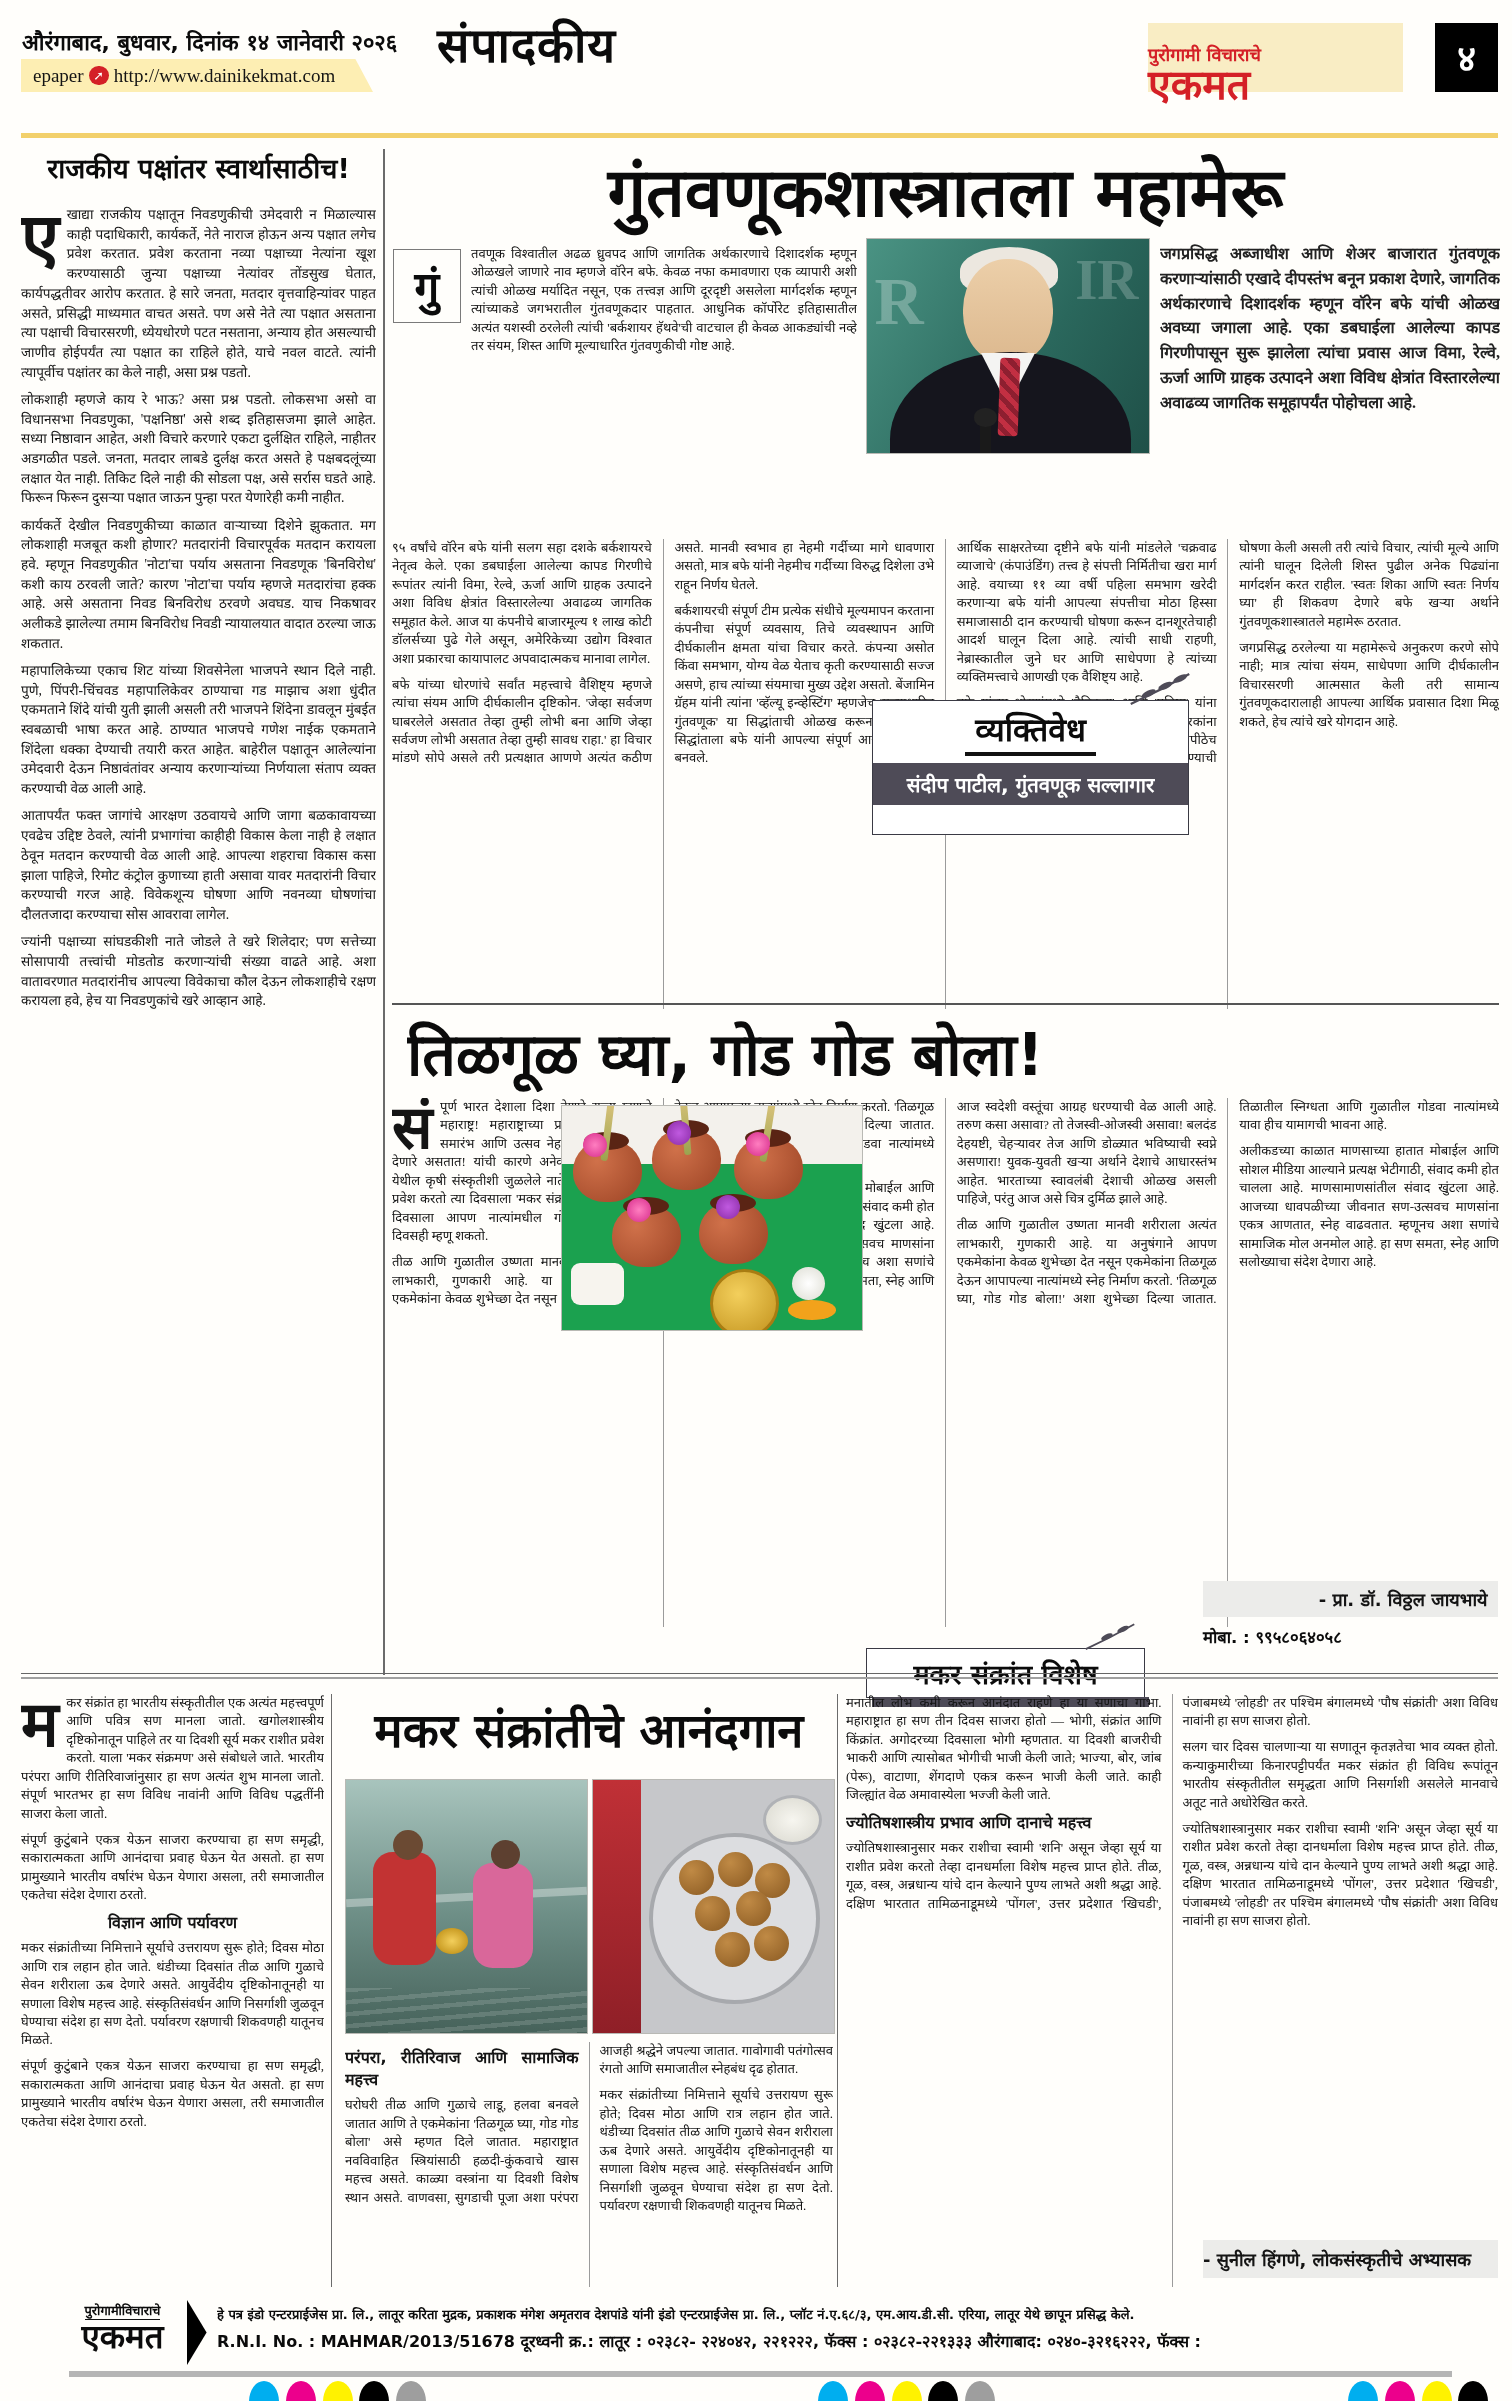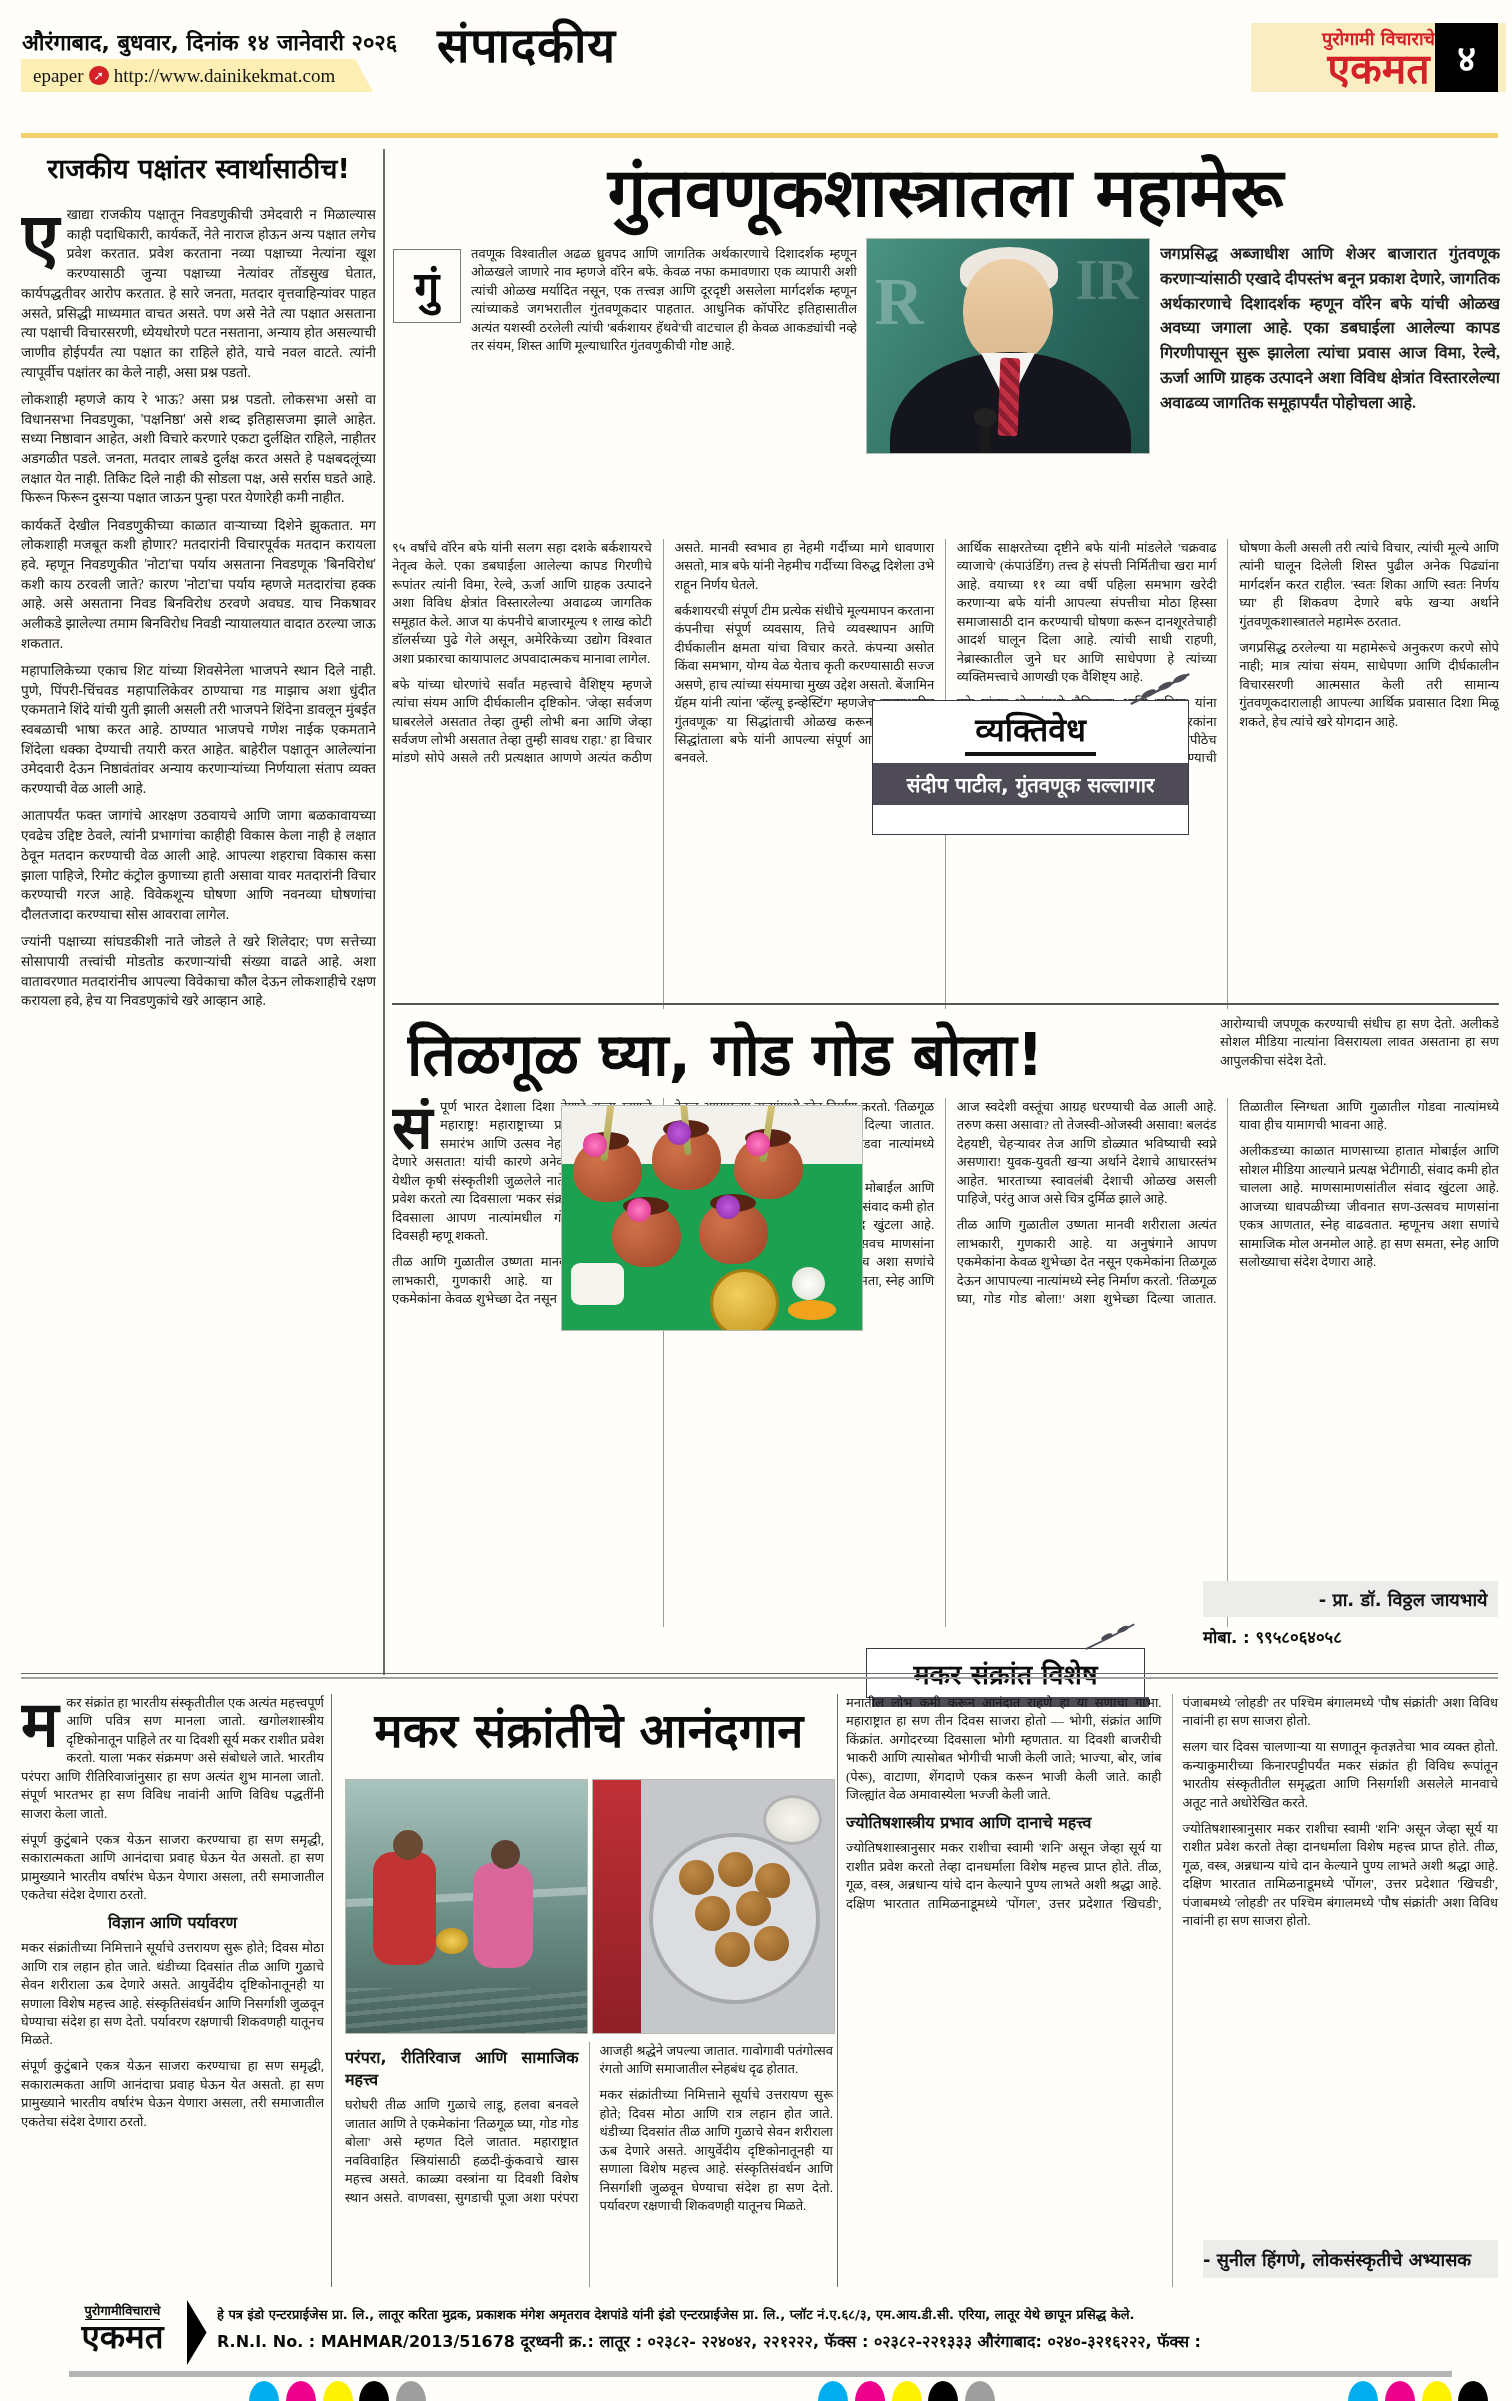--- a/index.html
+++ b/index.html
@@ -37,21 +37,21 @@
   <div class="abs hd" style="left:22px;top:25.6px;font-size:22px;">औरंगाबाद, बुधवार, दिनांक १४ जानेवारी २०२६</div>
 
   <div class="abs" style="left:21px;top:59px;width:340px;height:33px;background:#fdeeb3;clip-path:polygon(0 0,95% 0,100% 100%,0 100%);display:flex;align-items:center;padding-left:12px;font-size:19px;">
     <span>epaper</span>
     <span style="display:inline-flex;width:19.6px;height:19.6px;border-radius:50%;background:#d42027;color:#fff;font-size:12.8px;align-items:center;justify-content:center;margin:0 5.3px;">➚</span>
     <span>http://www.dainikekmat.com</span>
   </div>
 
   <div class="abs hd" style="left:437px;top:10.5px;font-size:48px;letter-spacing:0.8px;">संपादकीय</div>
 
-  <div class="abs" style="left:1251px;top:22.6px;width:255px;height:69px;background:#f9edc4;text-align:center;padding-top:3px;box-sizing:border-box;">
+  <div class="abs" style="left:1148px;top:22.6px;width:255px;height:69px;background:#f9edc4;text-align:left;padding-top:19px;box-sizing:border-box;">
     <div class="hd" style="font-size:18px;color:#d42027;">पुरोगामी विचाराचे</div>
     <div class="hd" style="font-size:41px;color:#d42027;line-height:.95;">एकमत</div>
   </div>
 
   <div class="abs hd" style="left:1435px;top:22.6px;width:63px;height:69px;background:#000;color:#fff;font-size:36px;display:flex;align-items:center;justify-content:center;">४</div>
 
   <div class="abs" style="left:21px;top:133px;width:1477px;height:5.3px;background:#f2d06b;"></div>
 
   <div class="abs hd" style="left:21px;top:149px;width:355px;text-align:center;font-size:27px;white-space:nowrap;overflow:hidden;">राजकीय पक्षांतर स्वार्थासाठीच!</div>
 
@@ -103,21 +103,20 @@
       <ellipse cx="72" cy="14" rx="10" ry="4" fill="#4e4b57" transform="rotate(-25 72 14)"></ellipse>
     </svg>
     <div class="hd" style="font-size:32px;display:inline-block;border-bottom:4.5px solid #111;padding:1.5px 10.5px;margin-top:4.5px;">व्यक्तिवेध</div>
     <div class="band" style="font-size:20.3px;padding:6.8px 0;margin-top:7.5px;">संदीप पाटील, गुंतवणूक सल्लागार</div>
   </div>
 
   <div class="abs" style="left:392px;top:1003px;width:1107px;height:1.5px;background:#555;"></div>
 
   <div class="abs hd" style="left:407px;top:1012px;width:800px;font-size:59px;white-space:nowrap;overflow:hidden;">तिळगूळ घ्या, गोड गोड बोला!</div>
 
-  <div class="abs jt body-txt" style="left:1220px;top:1015px;width:279px;height:77px;">आरोग्याची जपणूक करण्याची संधीच हा सण देतो. अलीकडे सोशल मीडिया नात्यांना विसरायला लावत असताना हा सण आपुलकीचा संदेश देतो.</div>
 
   <div class="abs jt body-txt cols4" style="left:392px;top:1098px;width:1107px;height:529px;">
     <p><span class="dropcap" style="font-size:60px;">सं</span><span>पूर्ण भारत देशाला दिशा देणारे राज्य म्हणजे महाराष्ट्र! महाराष्ट्राच्या प्रथा, परंपरा, सण, समारंभ आणि उत्सव नेहमीच इतरांना प्रेरणा देणारे असतात! यांची कारणे अनेक आहेत. जसे की येथील कृषी संस्कृतीशी जुळलेले नाते. सूर्य मकर राशीत प्रवेश करतो त्या दिवसाला 'मकर संक्रांत' म्हटले जाते. या दिवसाला आपण नात्यांमधील गोडवा वाढविण्याचा दिवसही म्हणू शकतो.</span></p>
     <p>तीळ आणि गुळातील उष्णता मानवी शरीराला अत्यंत लाभकारी, गुणकारी आहे. या अनुषंगाने आपण एकमेकांना केवळ शुभेच्छा देत नसून एकमेकांना तिळगूळ देऊन आपापल्या नात्यांमध्ये स्नेह निर्माण करतो. 'तिळगूळ घ्या, गोड गोड बोला!' अशा शुभेच्छा दिल्या जातात. तिळातील स्निग्धता आणि गुळातील गोडवा नात्यांमध्ये यावा हीच यामागची भावना आहे.</p>
     <p>अलीकडच्या काळात माणसाच्या हातात मोबाईल आणि सोशल मीडिया आल्याने प्रत्यक्ष भेटीगाठी, संवाद कमी होत चालला आहे. माणसामाणसांतील संवाद खुंटला आहे. आजच्या धावपळीच्या जीवनात सण-उत्सवच माणसांना एकत्र आणतात, स्नेह वाढवतात. म्हणूनच अशा सणांचे सामाजिक मोल अनमोल आहे. हा सण समता, स्नेह आणि सलोख्याचा संदेश देणारा आहे.</p>
     <p>आज स्वदेशी वस्तूंचा आग्रह धरण्याची वेळ आली आहे. तरुण कसा असावा? तो तेजस्वी-ओजस्वी असावा! बलदंड देहयष्टी, चेहऱ्यावर तेज आणि डोळ्यात भविष्याची स्वप्ने असणारा! युवक-युवती खऱ्या अर्थाने देशाचे आधारस्तंभ आहेत. भारताच्या स्वावलंबी देशाची ओळख असली पाहिजे, परंतु आज असे चित्र दुर्मिळ झाले आहे.</p>
     <p>तीळ आणि गुळातील उष्णता मानवी शरीराला अत्यंत लाभकारी, गुणकारी आहे. या अनुषंगाने आपण एकमेकांना केवळ शुभेच्छा देत नसून एकमेकांना तिळगूळ देऊन आपापल्या नात्यांमध्ये स्नेह निर्माण करतो. 'तिळगूळ घ्या, गोड गोड बोला!' अशा शुभेच्छा दिल्या जातात. तिळातील स्निग्धता आणि गुळातील गोडवा नात्यांमध्ये यावा हीच यामागची भावना आहे.</p>
     <p>अलीकडच्या काळात माणसाच्या हातात मोबाईल आणि सोशल मीडिया आल्याने प्रत्यक्ष भेटीगाठी, संवाद कमी होत चालला आहे. माणसामाणसांतील संवाद खुंटला आहे. आजच्या धावपळीच्या जीवनात सण-उत्सवच माणसांना एकत्र आणतात, स्नेह वाढवतात. म्हणूनच अशा सणांचे सामाजिक मोल अनमोल आहे. हा सण समता, स्नेह आणि सलोख्याचा संदेश देणारा आहे.</p>
   </div>
 

